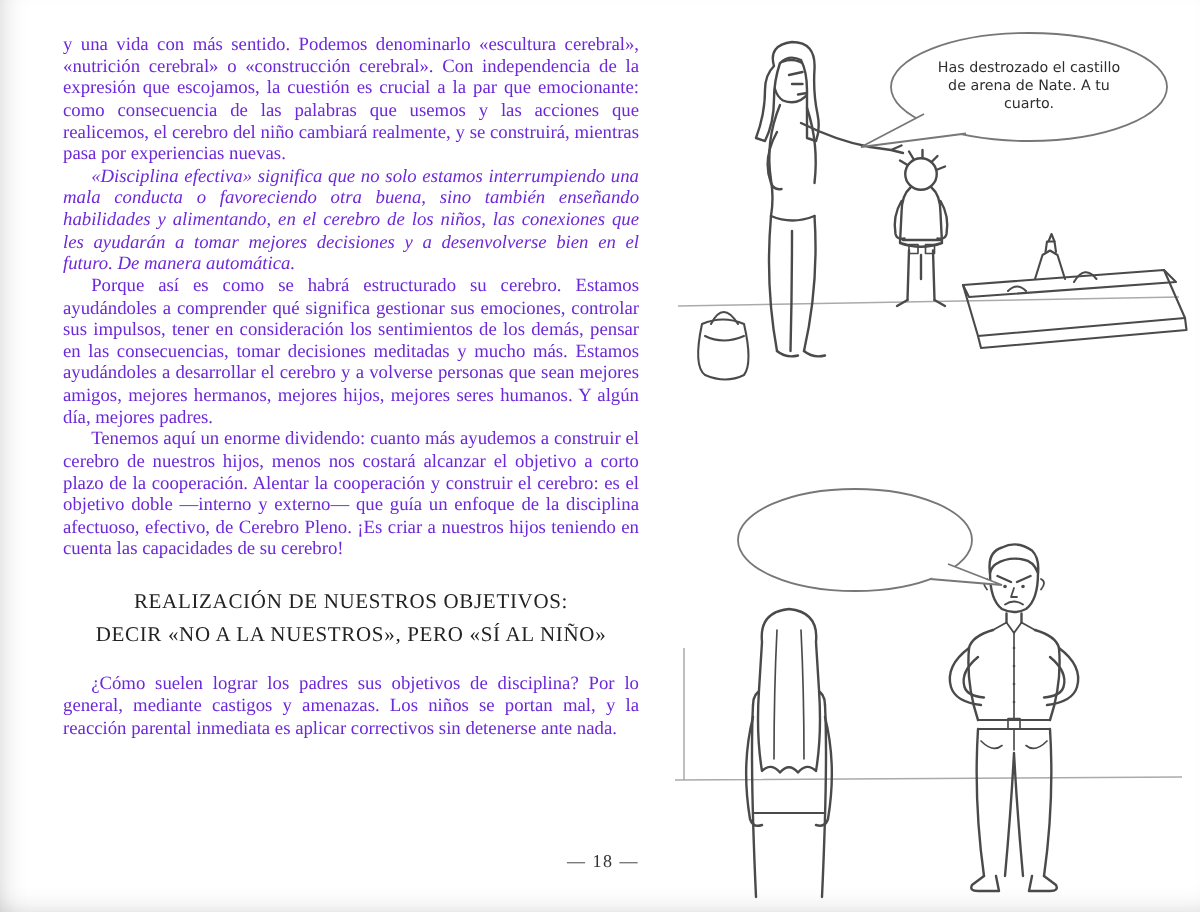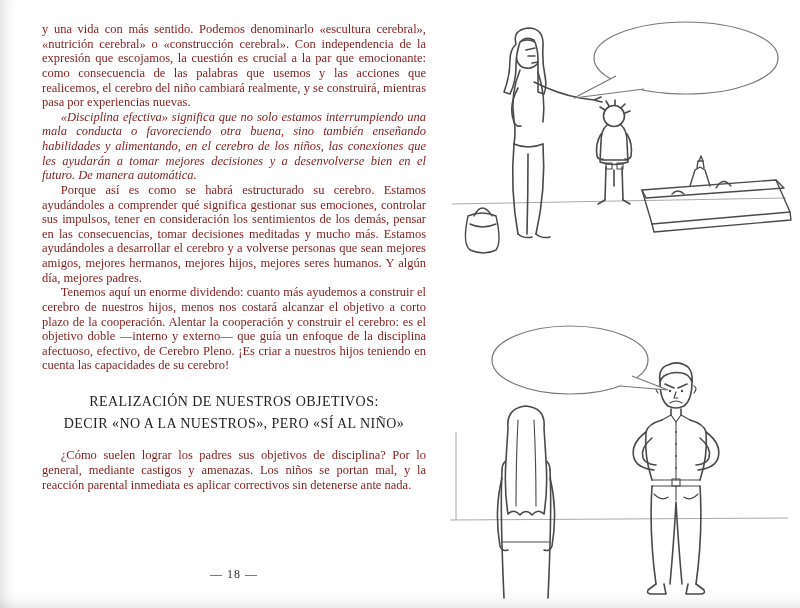--- a/index.html
+++ b/index.html
@@ -6,31 +6,31 @@
   .spread{
     position:relative;width:800px;height:608px;background:#ffffff;
     font-family:"Liberation Serif","DejaVu Serif",serif;color:#1c1c1c;
     box-shadow:inset 14px 0 18px -14px rgba(0,0,0,.18), inset 0 -14px 18px -14px rgba(0,0,0,.15);
     overflow:hidden;
   }
   
   .text-page{position:absolute;left:42px;top:22px;width:384px;height:560px;}
   .para{
     margin:0;font-size:12.5px;line-height:1.17;text-align:justify;
-    text-indent:1.5em;color:#7f1d1d;
+    text-indent:1.5em;color:#6d28d9;
   }
   .para.first{text-indent:0;}
   .para.italic{font-style:italic;}
   .section-heading{
     margin:18px 10px 14px 10px;text-align:center;font-weight:normal;
     font-size:14px;line-height:1.55;letter-spacing:.45px;color:#222;
   }
   .section-heading span{display:block;}
   .page-number{
-    position:absolute;bottom:0;left:0;width:100%;text-align:center;
+    position:absolute;bottom:0;left:0;width:100%;text-align:right;
     font-size:12px;color:#333;letter-spacing:1px;
   }
   
   .panels{position:absolute;left:446px;top:10px;width:346px;height:590px;}
   .panel{position:relative;width:346px;}
   .panel-top{height:286px;}
   .panel-bottom{height:290px;margin-top:14px;}
   .panel svg{display:block;width:100%;height:100%;}
   .bubble-text{
     position:absolute;display:flex;align-items:center;justify-content:center;
@@ -108,20 +108,23 @@
           <path d="M270 178 q7 -12 15 -2"></path>
           <path d="M226 184 q6 -6 12 0"></path>
         </g>
 
         <g>
           <ellipse cx="240" cy="48" rx="92" ry="36" fill="#ffffff" stroke="#777777" stroke-width="1.2"></ellipse>
           <path d="M170 66 L128 88 L198 79 Z" fill="#ffffff" stroke="none"></path>
           <path d="M170 66 L128 88 L198 79" fill="none" stroke="#777777" stroke-width="1.2"></path>
         </g>
       </svg>
+      <div class="bubble-text top">
+        <span>Has destrozado el castillo de arena de Nate. A tu cuarto.</span>
+      </div>
     </div>
 
     <div class="panel panel-bottom">
       <svg viewBox="0 0 346 290">
 
         <path d="M10 122 L10 210 M4 210 L342 208" fill="none" stroke="#aaaaaa" stroke-width="1"></path>
 
         <g fill="none" stroke="#4a4a4a" stroke-width="1.6" stroke-linecap="round" stroke-linejoin="round">
           <path d="M62 150 Q56 152 56 160 M98 150 Q104 152 104 160"></path>
           <path d="M56 160 Q54 200 58 288 M104 160 Q106 200 102 288"></path>

